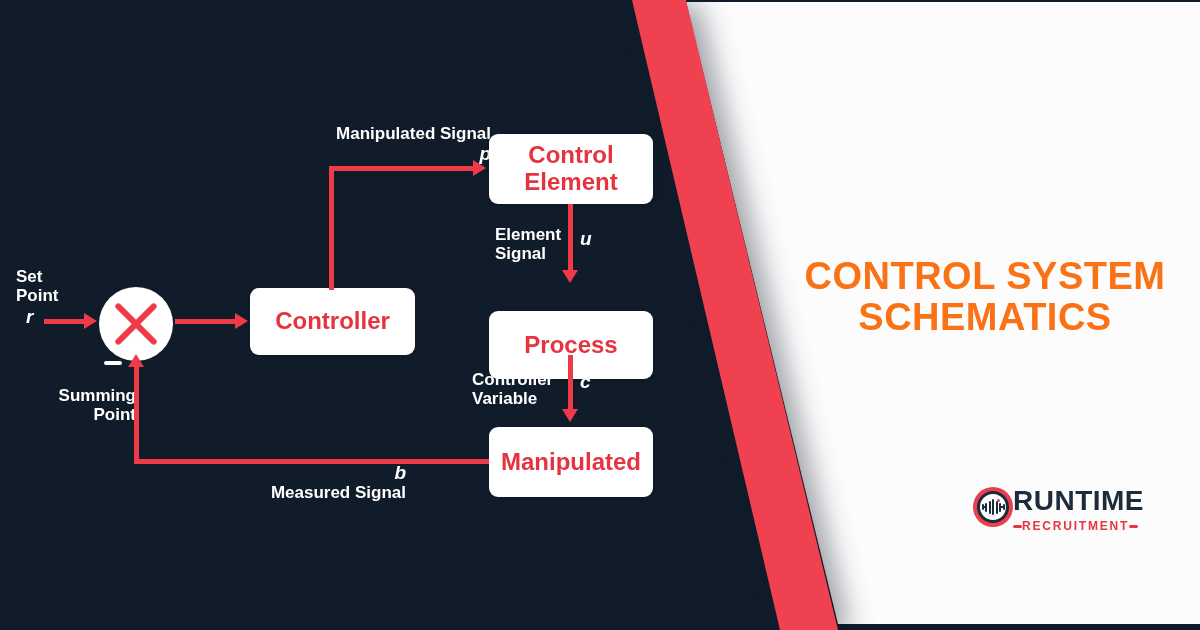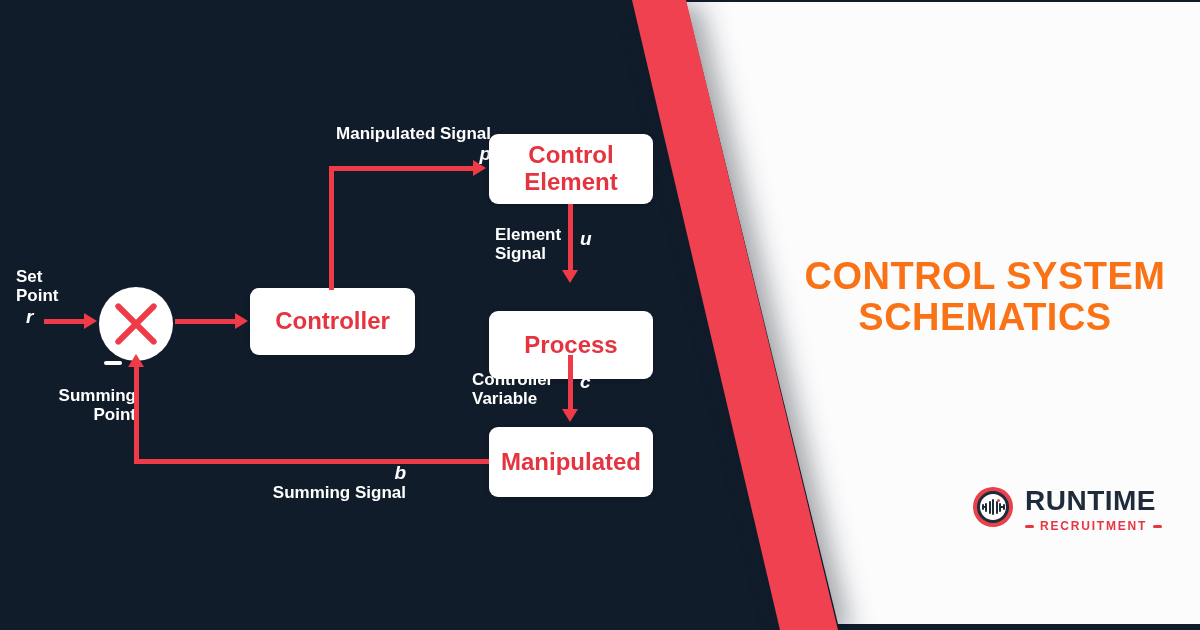--- a/index.html
+++ b/index.html
@@ -70,23 +70,23 @@
     background:#fff;border:3px solid var(--logo-navy);
   }
   .logo-icon .bars{
     position:absolute;left:0;top:0;width:40px;height:40px;
     display:flex;align-items:center;justify-content:center;gap:1.5px;
   }
   .logo-icon .bar{width:2px;background:var(--logo-navy);border-radius:1px;}
   .logo-icon .stub{position:absolute;top:19px;width:3px;height:2px;background:var(--logo-navy);}
   .logo-icon .stub.l{left:9px;} .logo-icon .stub.r{right:9px;}
   .logo-icon .dot{position:absolute;left:24px;top:12px;width:3px;height:3px;border-radius:50%;background:#e8414b;}
-  .logo-text{margin-left:12px;}
+  .logo-text{margin-left:0;}
   .logo-name{font-weight:bold;font-size:28px;line-height:28px;letter-spacing:.5px;color:var(--logo-navy);}
-  .logo-sub{display:flex;align-items:center;gap:6px;margin-top:4px;}
+  .logo-sub{display:flex;align-items:center;margin-top:4px;}
   .logo-sub .dash{width:9px;height:3px;border-radius:2px;background:#e8353f;}
   .logo-sub .sub-text{font-weight:bold;font-size:12px;letter-spacing:1.8px;color:#e8353f;}
 </style>
 </head>
 <body>
 
 <div id="canvas">
 
   <div class="white-panel"></div>
   <div class="stripe-shadow">
@@ -155,21 +155,21 @@
 
   <div class="box" style="left:489px;top:427px;width:164px;height:70px;">
     <span>Manipulated</span>
   </div>
 
   <div class="hline" style="left:134px;top:459px;width:355px;"></div>
   <div class="vline" style="left:134px;top:366px;height:98px;"></div>
   <div class="ah ah-up" style="left:128px;top:354px;"></div>
   <div class="lbl center" style="left:256px;top:462px;width:150px;">
     <div class="var">b</div>
-    <div>Summing Signal</div>
+    <div>Measured Signal</div>
   </div>
 
   <div class="title">
     <div class="t-red">CONTROL SYSTEM</div>
     <div class="t-red">SCHEMATICS</div>
   </div>
 
   <div class="logo">
     <div class="logo-icon">
       <div class="ring"></div>

